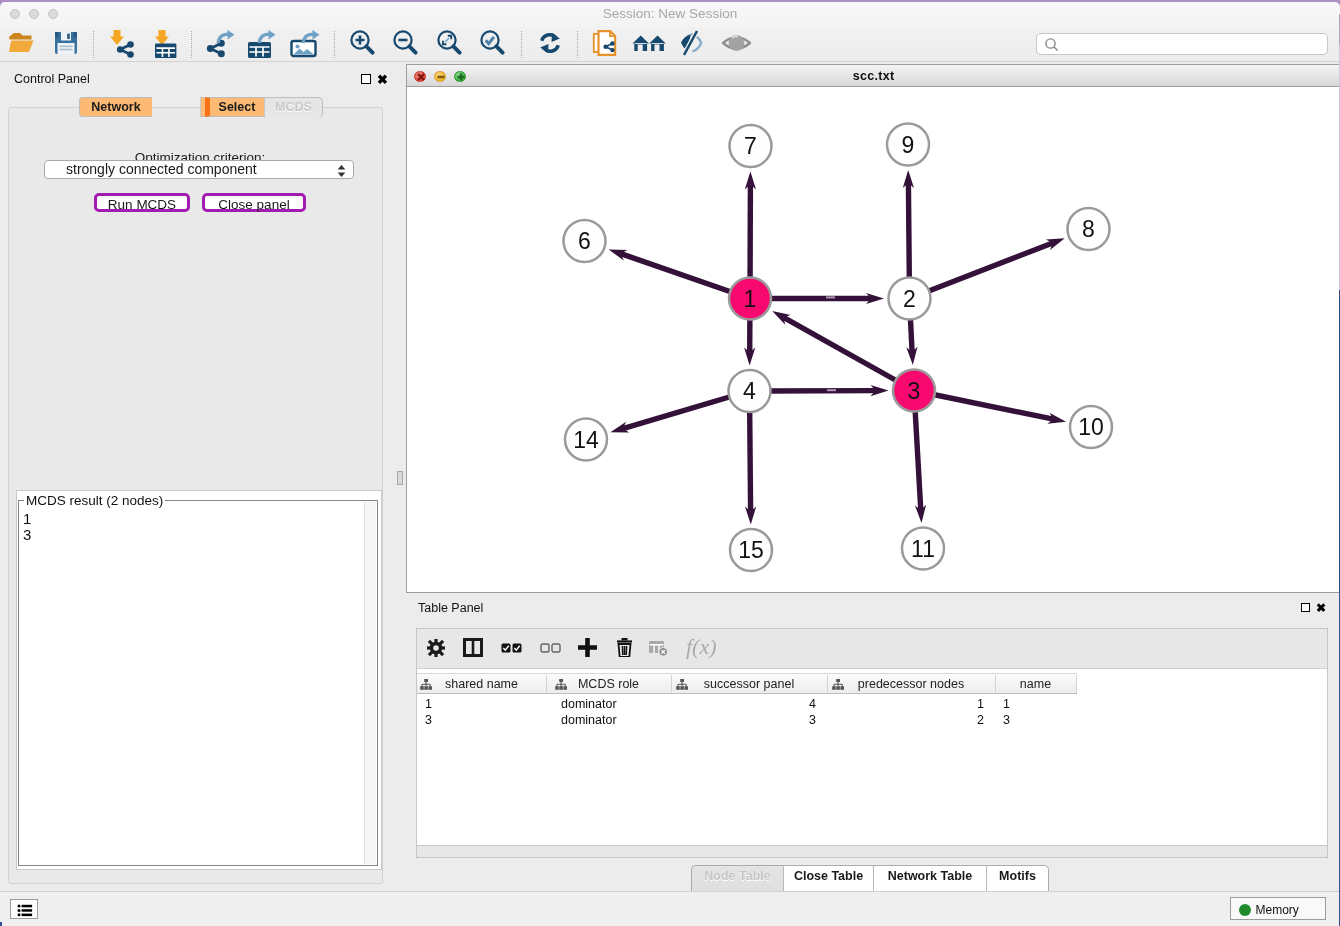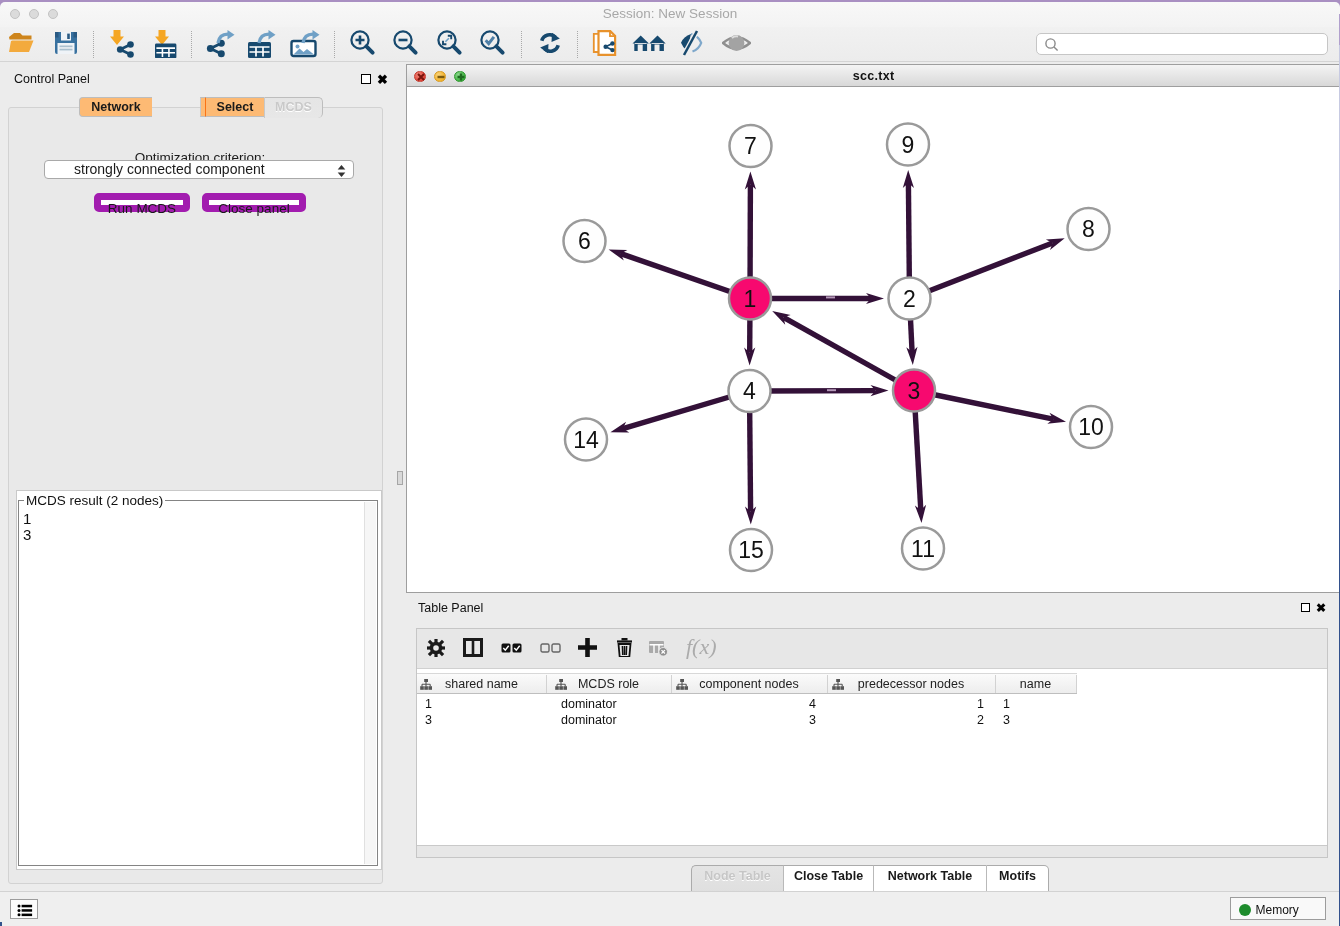--- a/index.html
+++ b/index.html
@@ -17,22 +17,22 @@
 .tsep { top:31px; width:1px; height:27px; border-left:1px dotted #A9A9A9; }
 #searchbox { left:1036px; top:33px; width:292px; height:22px; background:#FFF; border:1px solid #C6C6C6; border-radius:5px; }
 
 #cp-title { left:14px; top:72px; font-size:12.5px; color:#111; }
 .hbtn-sq { width:10px; height:10px; border:1.5px solid #000; background:#FFF; }
 .hbtn-x { font-size:13px; font-weight:bold; color:#000; line-height:10px; }
 #cp-tabs { left:79px; top:97px; height:20px; }
 .cptab { position:absolute; top:0; height:20px; background:#fdba74; border-top:1px solid #BDBDBD; border-bottom:1px solid #BDBDBD; font-size:12.5px; font-weight:bold; color:#1A1A1A; text-align:center; line-height:19px; }
 #cp-body { left:8px; top:107px; width:375px; height:777px; background:#E9E9E9; border:1px solid #D2D2D2; border-radius:3px; }
 #opt-label { left:0px; top:138px; width:400px; text-align:center; font-size:13.5px; color:#1A1A1A;margin-top:12px; }
-#dropdown { left:44px; top:160px; width:310px; height:19px; background:#FFF; border:1px solid #A9A9A9; border-radius:4px; font-size:14px; color:#1A1A1A; line-height:17.5px; padding-left:29px; }
-.btn { background:#FFF; border:7px solid #a21caf; border-radius:5px; font-size:13.5px; color:#1A1A1A; text-align:center; line-height:17.5px; height:19px; }
+#dropdown { left:44px; top:160px; width:310px; height:19px; background:#FFF; border:1px solid #A9A9A9; border-radius:4px; font-size:14px; color:#1A1A1A; line-height:17.5px; padding-left:21px; }
+.btn { background:#FFF; border:3px solid #a21caf; border-radius:5px; font-size:13.5px; color:#1A1A1A; text-align:center; line-height:17.5px; height:19px; }
 
 #mcds-box { left:16px; top:490px; width:366px; height:380px; background:#FFF; border:1px solid #C9C9C9; }
 #mcds-border { left:18px; top:500px; width:360px; height:366px; border:1px solid #848484; }
 #mcds-legend { left:24px; top:493px; background:#FFF; padding:0 2px; font-size:13.5px; color:#111; }
 #mcds-items { left:23px; top:511px; font-size:15px; color:#111; line-height:15.5px; }
 #mcds-scroll { left:364px; top:502px; width:12px; height:362px; background:#F6F6F6; border-left:1px solid #E0E0E0; }
 
 #netframe { left:406px; top:64px; width:934px; height:529px; border:1px solid #9E9E9E; border-right:none; background:#FFF;padding-left:40px; }
 #nf-title { left:0; top:0; width:933px; height:22px; background:linear-gradient(#F4F4F4,#D8D8D8); border-bottom:1px solid #9E9E9E; }
 .tlight { top:5.5px; width:11.5px; height:11.5px; border-radius:50%; }
@@ -213,21 +213,21 @@
     <line x1="10" y1="10" x2="13.6" y2="13.6" stroke="#8A8A8A" stroke-width="1.4"></line>
   </svg>
 
 <div class="abs" id="cp-title">Control Panel</div>
 <div class="abs hbtn-sq" style="left:361px; top:74px;"></div>
 <div class="abs hbtn-x" style="left:377px; top:75px;">✖</div>
 <div class="abs" id="cp-body"></div>
 <div class="abs" id="cp-tabs">
   <div class="cptab" style="left:0; width:73px; border-left:1px solid #BDBDBD; border-radius:4px 0 0 4px;">Network</div>
   <div class="cptab" style="left:73px; width:53px; border-left:1px solid #C8C8C8;margin-left:48px;">Style</div>
-  <div class="cptab" style="left:126px; width:59px; border-left:1px solid #f97316;">Select</div>
+  <div class="cptab" style="left:126px; width:59px; border-left:5px solid #f97316;">Select</div>
   <div class="cptab" style="left:185px; width:59px; height:21px; border-left:1px solid #C8C8C8; border-right:1px solid #BDBDBD; border-radius:0 5px 5px 0; background:linear-gradient(#E5E5E5,#E7E7E7); color:#C9C9C9; text-shadow:0 1px 0 #FFF; border-bottom:none;">MCDS</div>
 </div>
 <div class="abs" id="opt-label">Optimization criterion:</div>
 <div class="abs" id="dropdown">strongly connected component
   <svg class="abs" style="right:7px; top:3.5px;" width="9" height="12" viewBox="0 0 9 12">
       <polygon points="4.5,0 8.3,4.4 0.7,4.4" fill="#333"></polygon>
       <polygon points="4.5,12 8.3,7.6 0.7,7.6" fill="#333"></polygon>
     </svg>
 </div>
 <div class="abs btn" style="left:94px; top:193px; width:96px;">Run MCDS</div>
@@ -381,21 +381,21 @@
   </svg>
 <div class="abs" style="left:686px;top:634px;font-family:'Liberation Serif',serif;font-style:italic;font-size:22px;color:#ABABAB;">f(x)</div>
 <div class="abs" id="tp-header">
   <div class="colsep" style="left:129px;"></div>
   <div class="colsep" style="left:254px;"></div>
   <div class="colsep" style="left:410px;"></div>
   <div class="colsep" style="left:578px;"></div>
   <div class="colsep" style="left:659px;"></div>
   <div class="th" style="left:0px; width:129px;">shared name</div>
   <div class="th" style="left:129px; width:125px;">MCDS role</div>
-  <div class="th" style="left:254px; width:156px;">component nodes</div>
+  <div class="th" style="left:254px; width:156px;">successor panel</div>
   <div class="th" style="left:410px; width:168px;">predecessor nodes</div>
   <div class="th" style="left:578px; width:81px;">name</div>
 </div>
 <svg class="abs" style="left:420px;top:679px;" width="13" height="11" viewBox="0 0 13 11">
     <g stroke="#555" fill="#555">
       <rect x="4.2" y="0" width="3.8" height="3" stroke="none"></rect>
 <path d="M6,3 v2.2 M2,5.2 h8.2 M2,5.2 v2 M10.2,5.2 v2 M6,5.2 v2" stroke-width="1.1" fill="none"></path>
 <rect x="0.2" y="7.2" width="3.6" height="3.6" stroke="none"></rect>
       <rect x="4.3" y="7.2" width="3.6" height="3.6" stroke="none"></rect>
       <rect x="8.4" y="7.2" width="3.6" height="3.6" stroke="none"></rect>

